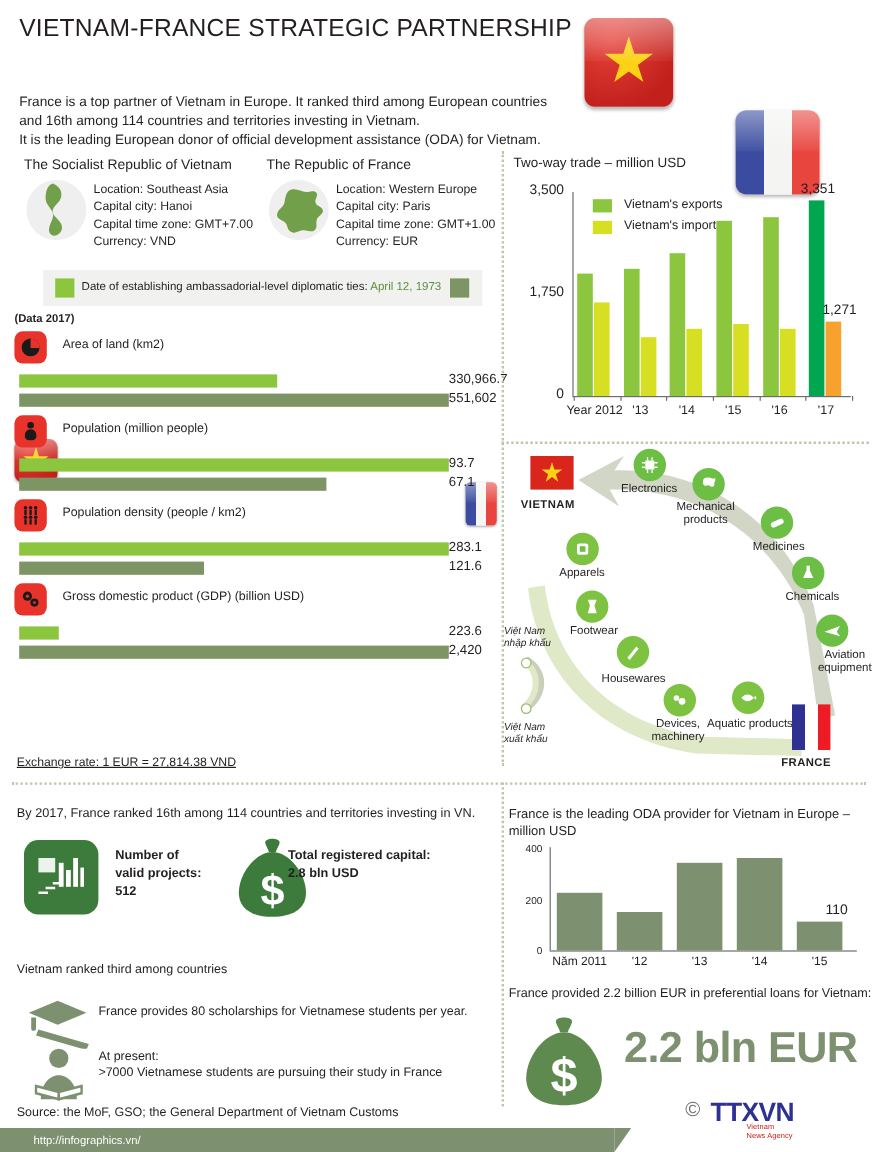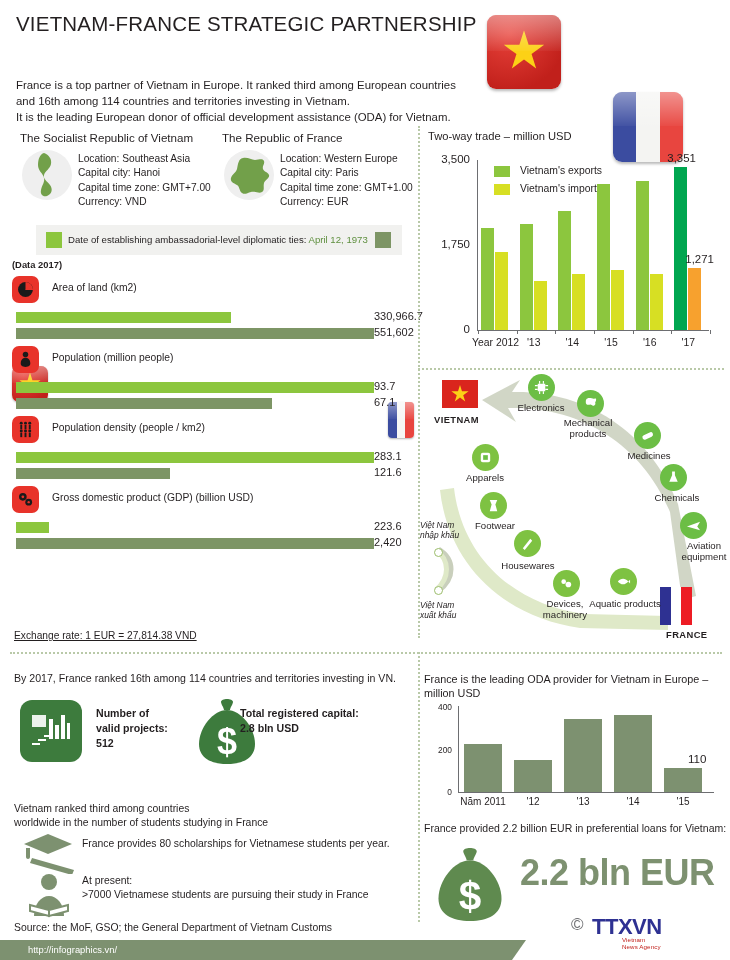--- a/index.html
+++ b/index.html
@@ -329,21 +329,21 @@
 <div class="abs" id="flow">
   <svg width="310" height="268" viewBox="0 0 310 268" style="position:absolute;left:0;top:0;">
     <path d="M88 36 C160 34,222 72,250 140 L262 228 L276 224 L258 132 C228 56,162 18,92 20 L100 8 L62 28 L96 50 Z" fill="#c9cfbc" opacity="0.85"></path>
     <path d="M20 118 C28 190,80 244,160 256 L248 258 L248 244 L164 242 C92 232,42 184,34 116 Z" fill="#dfe9c8"></path>
   </svg>
   <div id="vn-flag-flow">
       <span class="star"></span>
     </div>
   <div class="flow-cty" style="left:14px;top:42px;">VIETNAM</div>
   <div id="fr-flag-flow"></div>
-  <div class="flow-cty" style="left:246px;top:257px;">FRANCE</div>
+  <div class="flow-cty" style="left:231px;top:257px;">FRANCE</div>
 
   <div class="flow-node" style="left:108px;top:2px;">
     <svg width="15" height="15" viewBox="0 0 16 16">
         <rect x="4" y="4" width="8" height="8" fill="#fff"></rect>
         <g stroke="#fff" stroke-width="1.2">
           <path d="M6 4V1M10 4V1M6 15v-3M10 15v-3M4 6H1M4 10H1M15 6h-3M15 10h-3"></path>
         </g>
       </svg>
   </div>
   <div class="flow-lbl" style="left:85px;top:30px;width:72px;">Electronics</div>
@@ -454,21 +454,20 @@
   <path d="M32 12c14 0 28 18 28 34 0 14-12 20-28 20S4 60 4 46C4 30 18 12 32 12z" fill="#3d7b3d"></path>
   <text x="32" y="56" font-size="36" font-weight="bold" fill="#fff" text-anchor="middle" font-family="Liberation Sans, sans-serif">$</text>
 </svg>
 <div class="abs" id="cap-text">
   <div>Total registered capital:</div>
   <div>2.8 bln USD</div>
 </div>
 
 <div class="abs" id="edu-line">
   <div>Vietnam ranked third among countries</div>
-  <div>worldwide in the number of students studying in France</div>
 </div>
 <svg class="abs" id="cap-icon" width="56" height="42" viewBox="0 0 56 42">
   <path d="M26 2 2 12l24 10 24-10z" fill="#7d9170"></path>
   <path d="M4 16v9c0 1 1 2 2 2s2-1 2-2v-9z" fill="#7d9170"></path>
   <path d="M10 26 52 38l-2 5L8 31z" fill="#7d9170"></path>
 </svg>
 <div class="abs" id="schol-text">France provides 80 scholarships for Vietnamese students per year.</div>
 <svg class="abs" id="read-icon" width="50" height="50" viewBox="0 0 50 50">
   <circle cx="25" cy="10" r="8" fill="#7d9170"></circle>
   <path d="M10 44c0-12 7-20 15-20s15 8 15 20z" fill="#7d9170"></path>

